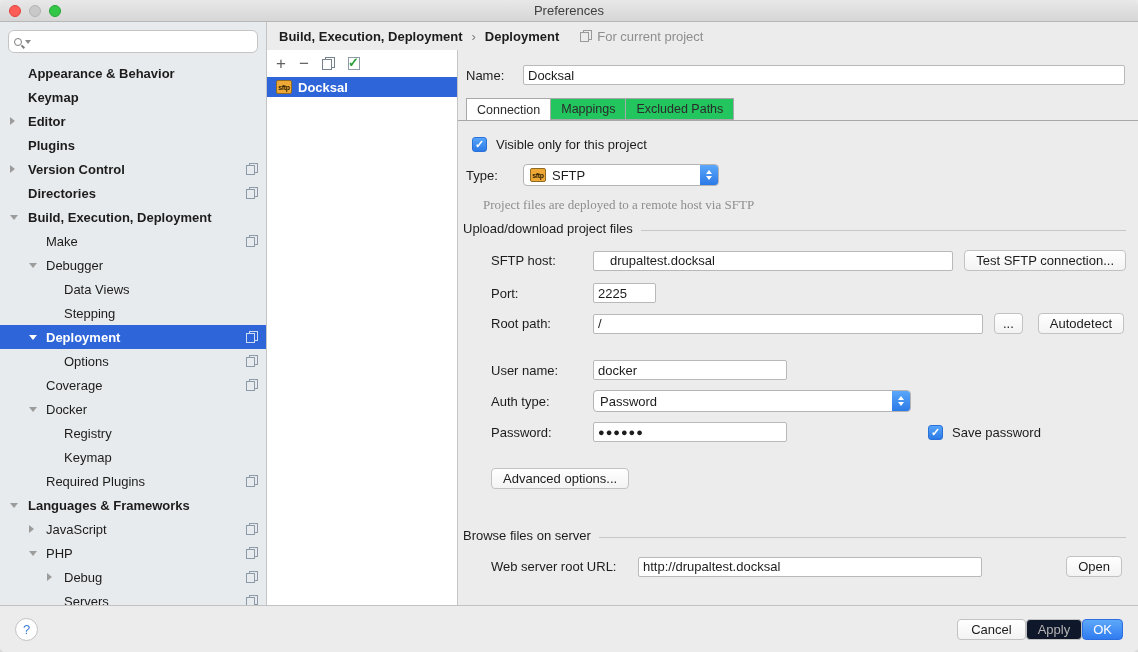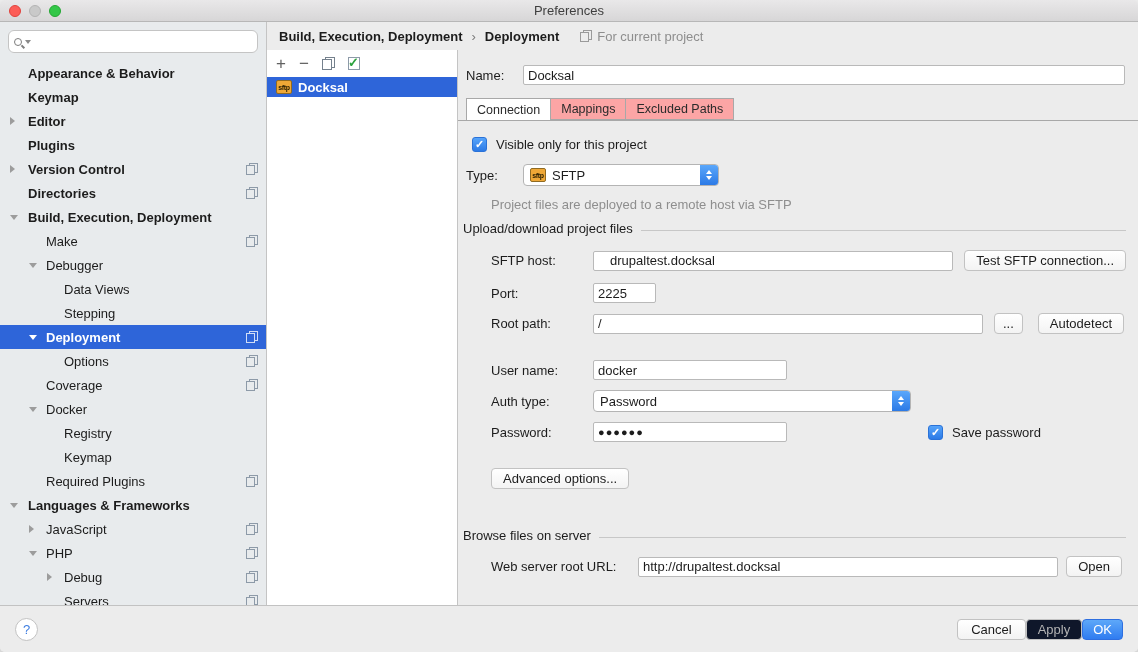--- a/index.html
+++ b/index.html
@@ -77,21 +77,21 @@
   .btn.primary{background:linear-gradient(#5ea8f9,#2f7cf0);border-color:#2e6fe0;color:#fff;}
   .btn.disabled{color:#b3b3b3;background:#0f172a;}
   .checkbox{width:15px;height:15px;border-radius:3px;background:linear-gradient(#56a4fa,#2c7ae6);border:1px solid #2a72d8;
     color:#fff;font-size:11px;font-weight:bold;display:inline-flex;align-items:center;justify-content:center;flex:none;line-height:1;}
   .popup{display:flex;height:22px;background:#fff;border:1px solid #b4b4b4;border-radius:4px;align-items:stretch;overflow:hidden;}
   .popup .ptxt{flex:1;padding:0 6px;display:flex;gap:6px;align-items:center;min-width:0;}
   .popup .cap{width:18px;background:linear-gradient(#5aa7fb,#2c7ae6);display:flex;flex-direction:column;align-items:center;justify-content:center;gap:2px;flex:none;}
   .cap .up{width:0;height:0;border-left:3.5px solid transparent;border-right:3.5px solid transparent;border-bottom:4.5px solid #fff;}
   .cap .dn{width:0;height:0;border-left:3.5px solid transparent;border-right:3.5px solid transparent;border-top:4.5px solid #fff;}
   .tabbar{position:absolute;top:48px;left:8px;display:flex;z-index:2;}
-  .tab{height:22px;padding:0 10px;display:flex;align-items:center;background:#fca5a5;border:1px solid #a8a8a8;border-left:none;font-size:12.5px;color:#2b2b2b;}
+  .tab{height:22px;padding:0 10px;display:flex;align-items:center;background:#22c55e;border:1px solid #a8a8a8;border-left:none;font-size:12.5px;color:#2b2b2b;}
   .tab:first-child{border-left:1px solid #a8a8a8;}
   .tab.active{background:#fff;height:23px;}
   .tabline{position:absolute;top:70px;left:0;right:0;height:1px;background:#a8a8a8;z-index:1;}
   .desc{color:#8e8e8e;}
   .group-hd{position:absolute;left:5px;right:12px;display:flex;align-items:center;gap:8px;}
   .group-hd .hline{flex:1;height:1px;background:#c7c7c7;margin-top:3px;}
   .pwdots{font-size:11px;letter-spacing:1px;}
   
   .footer{height:47px;border-top:1px solid #c2c2c2;display:flex;align-items:center;padding:0 15px;background:#ececec;}
   .help-btn{width:23px;height:23px;border-radius:50%;background:#fff;border:1px solid #c2c2c2;color:#3d7de0;
@@ -275,21 +275,21 @@
                 <span class="sftp-badge">sftp</span>
                 <span>SFTP</span>
               </span>
               <span class="cap">
                   <i class="up"></i>
                   <i class="dn"></i>
                 </span>
             </div>
           </div>
 
-          <div class="frow desc" style="top:147px;left:33px;">Project files are deployed to a remote host via SFTP</div>
+          <div class="frow desc" style="top:147px;left:25px;font-family:Liberation Serif, serif;">Project files are deployed to a remote host via SFTP</div>
 
           <div class="group-hd" style="top:171px;">
             <span>Upload/download project files</span>
             <span class="hline"></span>
           </div>
 
           <div class="frow" style="top:200px;left:33px;right:12px;">
             <span class="flabel" style="width:102px;">SFTP host:</span>
             <input class="tf" style="width: 360px; padding-left: 16px;" value="drupaltest.docksal">
             <span style="flex:1;"></span>
@@ -339,21 +339,21 @@
             <button class="btn">Advanced options...</button>
           </div>
 
           <div class="group-hd" style="top:478px;">
             <span>Browse files on server</span>
             <span class="hline"></span>
           </div>
 
           <div class="frow" style="top:506px;left:33px;right:16px;">
             <span class="flabel" style="width:147px;">Web server root URL:</span>
-            <input class="tf" style="width: 420px;" value="http://drupaltest.docksal">
+            <input class="tf" style="width: 344px;" value="http://drupaltest.docksal">
             <span style="flex:1;"></span>
             <button class="btn">Open</button>
           </div>
 
         </div>
       </div>
     </div>
   </div>
 
   <div class="footer">

